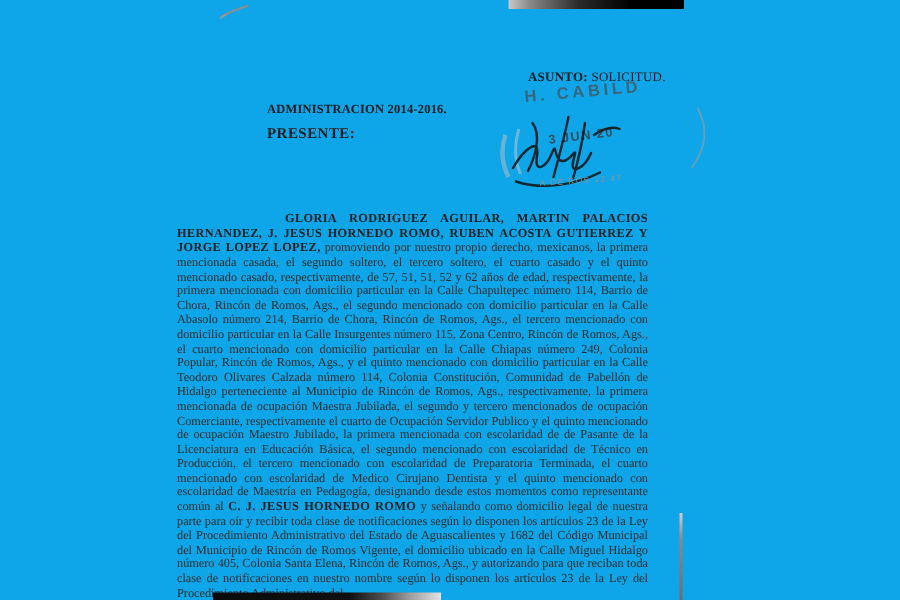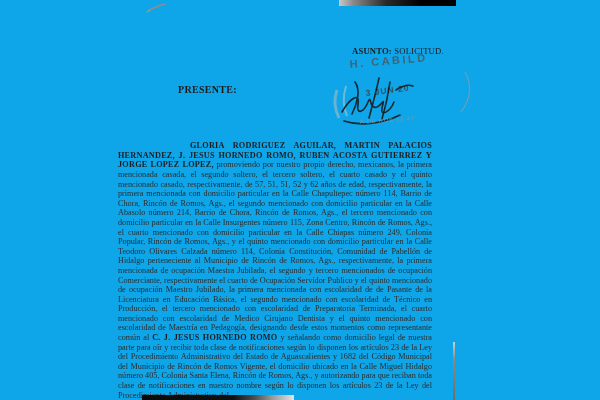--- a/index.html
+++ b/index.html
@@ -64,20 +64,21 @@
     <path d="M3 10 C8 7 13 5 20 3" stroke="#8d8d8d" stroke-width="1.5" fill="none" stroke-linecap="round"></path>
     <path d="M2 11 L5 9" stroke="#9a9a9a" stroke-width="1.2" fill="none" stroke-linecap="round"></path>
   </svg>
 
   <div class="subject-line">
     <span class="lbl">ASUNTO:</span>
     <span>SOLICITUD.</span>
   </div>
 
   <div class="addressee">
+    <div>ADMINISTRACION 2014-2016.</div>
   </div>
   <div class="present">PRESENTE:</div>
 
   <svg class="stamp" width="150" height="82" viewBox="0 0 150 82">
 
     <text x="20" y="16" transform="rotate(-5 20 16)" font-size="11" font-weight="bold" fill="#4d4d4d" opacity="0.72" letter-spacing="2.5">H. CABILD</text>
 
     <path d="M135 20 Q146 40 131 60" stroke="#9d9d9d" stroke-width="1.3" fill="none" opacity="0.6"></path>
 
     <path d="M7 38 Q2 52 9 66" stroke="#c2c2c2" stroke-width="3" fill="none" opacity="0.5"></path>

